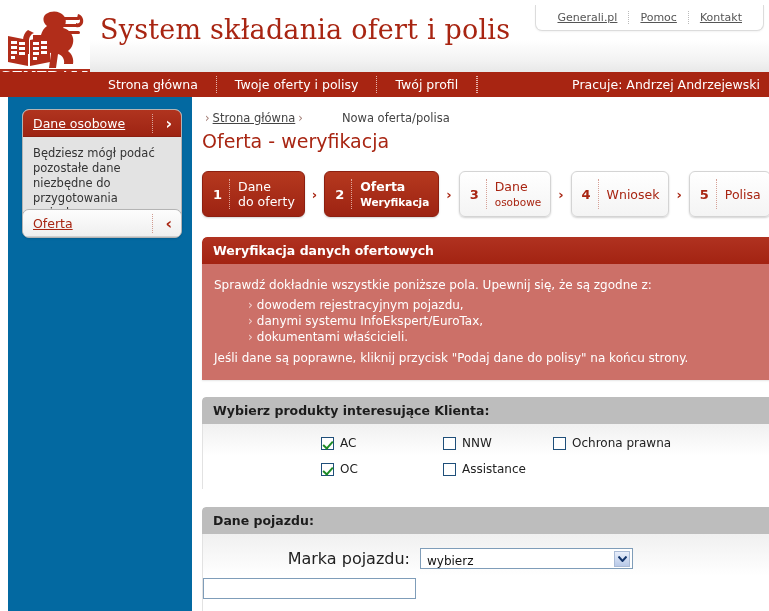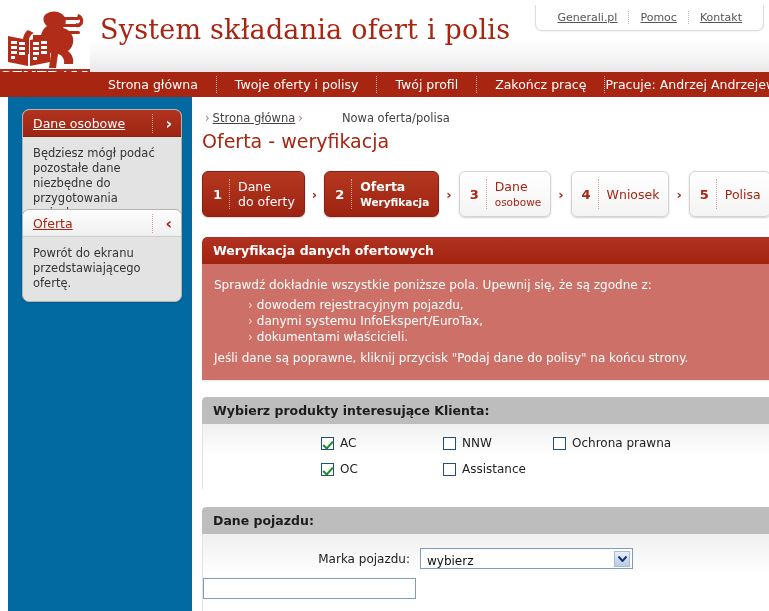--- a/index.html
+++ b/index.html
@@ -358,21 +358,21 @@
   
   .form-row {
     display: flex;
     align-items: center;
     margin-bottom: 9px;
   }
   .form-label {
     width: 217px;
     text-align: right;
     padding-right: 10px;
-    font-size: 12px;
+    font-size: 16px;
     color: #222222;
     white-space: nowrap;
   }
   .sel-wrap {
     position: relative;
     width: 213px; height: 21px;
     border: 1px solid #7f9db9;
     background: #ffffff;
     display: flex;
     align-items: flex-end;
@@ -457,21 +457,20 @@
 </div>
 
 <div class="navbar">
   <div class="nav-spacer"></div>
   <div class="nav-item">Strona główna</div>
   <div class="nav-sep"></div>
   <div class="nav-item">Twoje oferty i polisy</div>
   <div class="nav-sep"></div>
   <div class="nav-item">Twój profil</div>
   <div class="nav-sep"></div>
-  <div class="nav-item">Zakończ pracę</div>
   <div class="nav-sep"></div>
   <div class="nav-user">Pracuje: Andrzej Andrzejewski</div>
 </div>
 <div class="nav-shadow"></div>
 
 <div class="page-body">
 
   <div class="left-rail-edge"></div>
 
   <div class="left-rail">
@@ -484,21 +483,20 @@
       </div>
       <div class="side-card-body">Będziesz mógł podać pozostałe dane niezbędne do przygotowania wniosku.</div>
     </div>
 
     <div class="side-card" style="top:112px;">
       <div class="side-card-head inactive">
         <span class="side-card-title">Oferta</span>
         <span class="side-chev-divider"></span>
         <span class="side-chev">‹</span>
       </div>
-      <div class="side-card-body">Powrót do ekranu przedstawiającego ofertę.</div>
     </div>
 
   </div>
 
   <div class="main">
 
     <div class="breadcrumb">
       <span class="bc-arrow">›</span><a href="#">Strona główna</a><span class="bc-arrow">›</span><span class="bc-current">Nowa oferta/polisa</span>
     </div>
 

